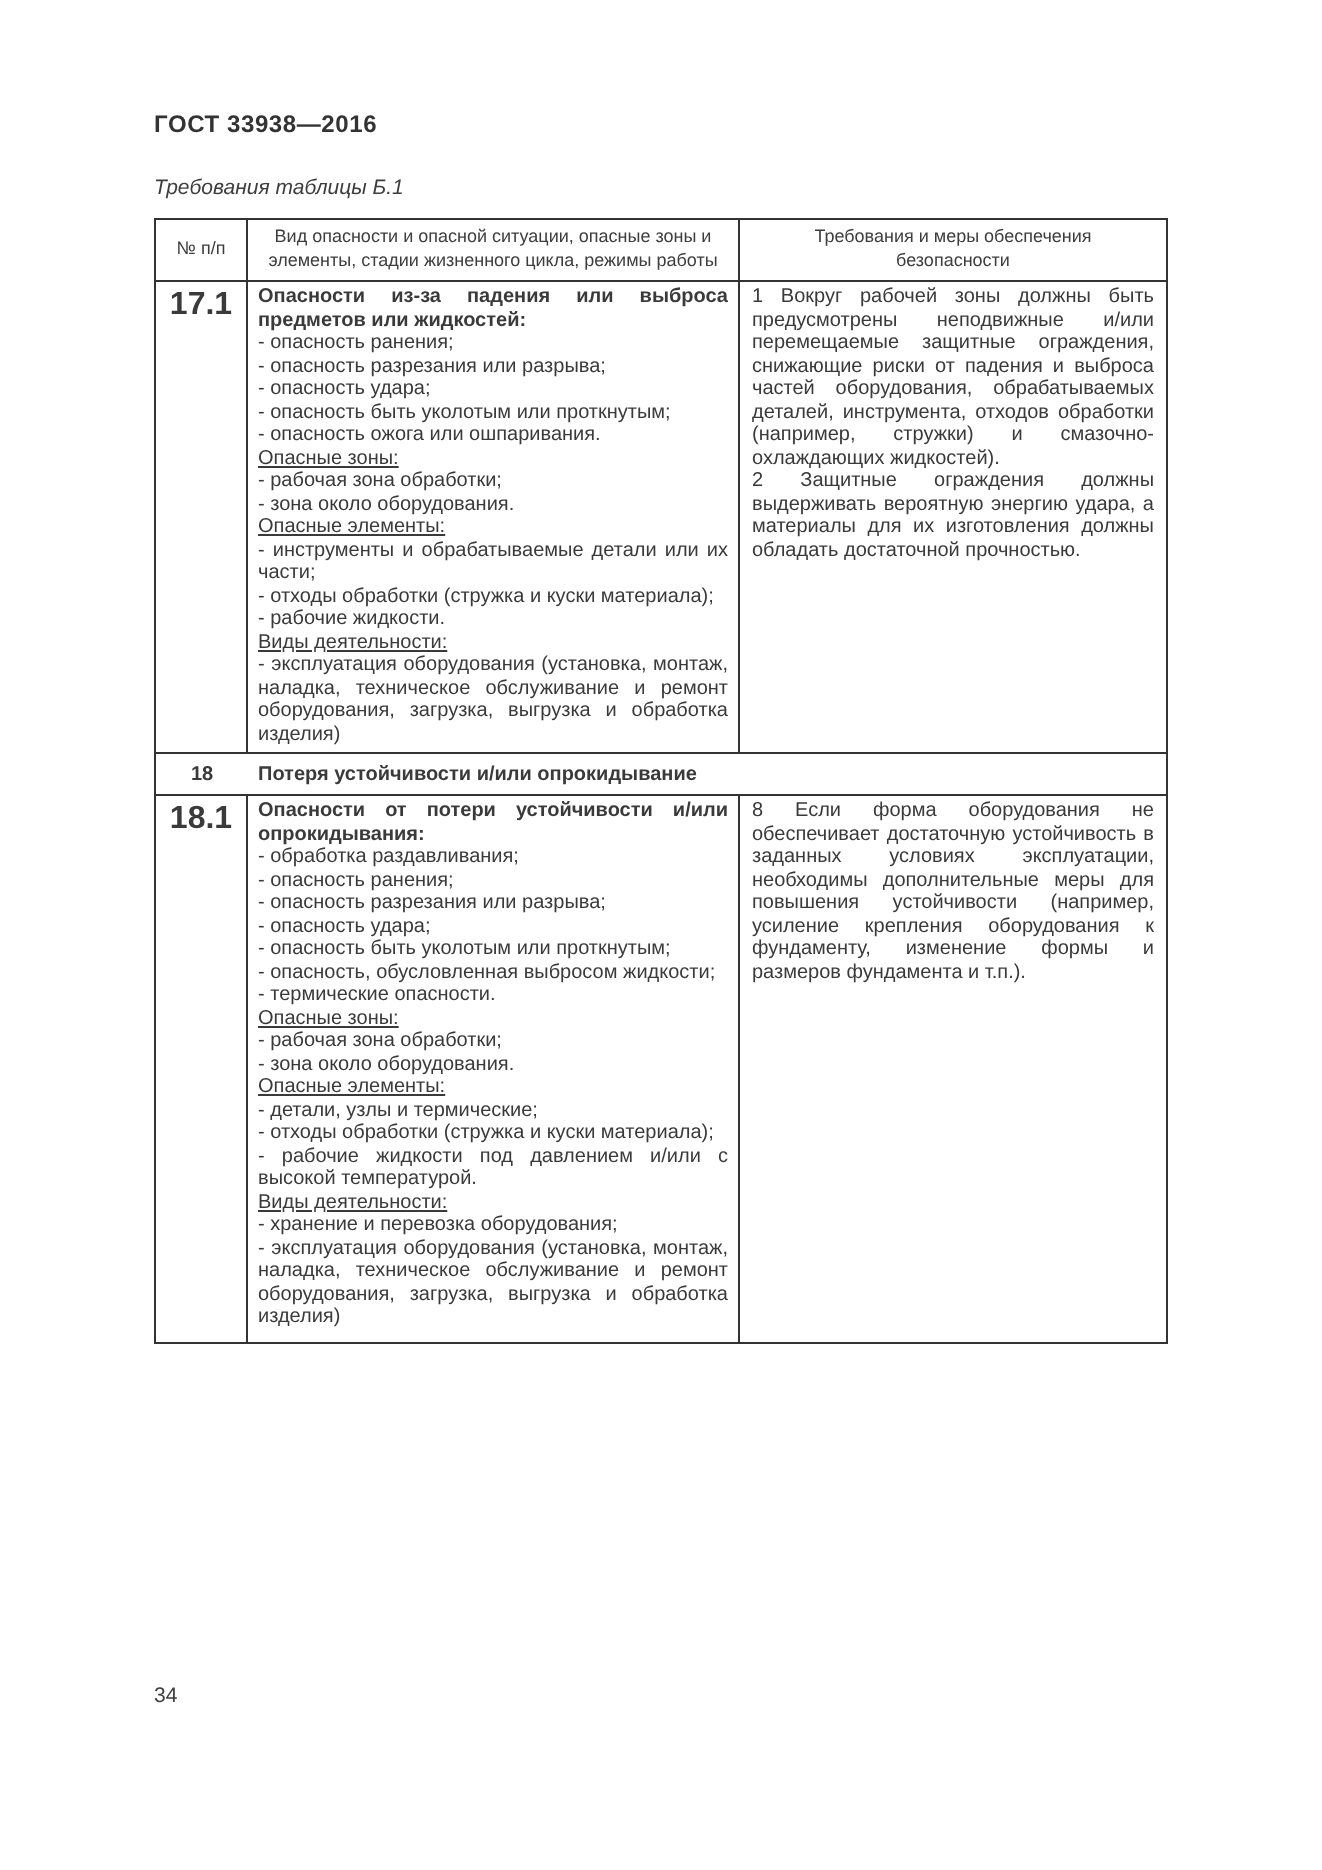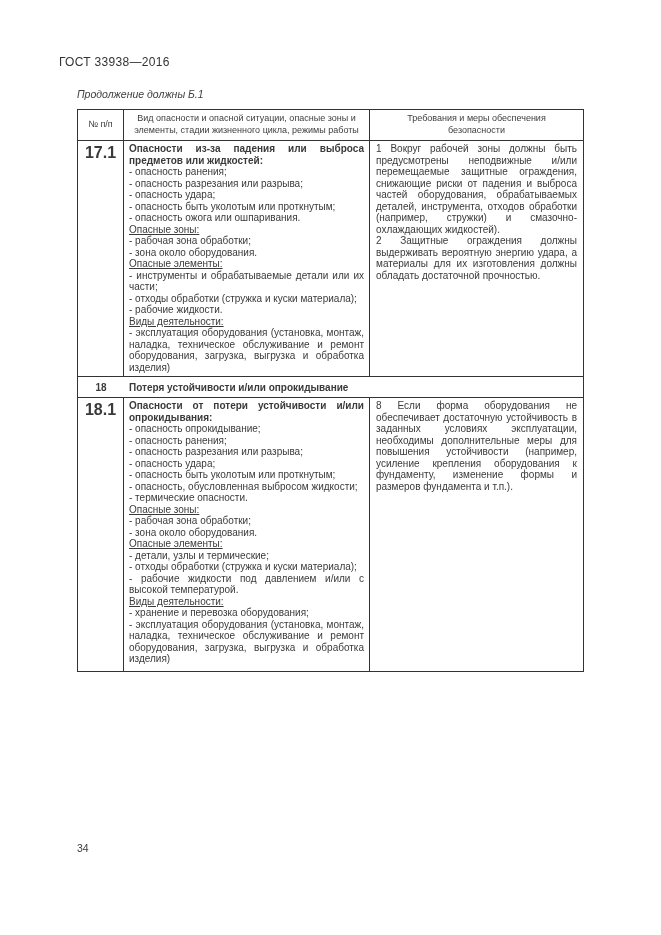--- a/index.html
+++ b/index.html
@@ -11,24 +11,24 @@
     position: relative;
     width: 661px;
     height: 935px;
     background: #ffffff;
     font-family: "Liberation Sans", sans-serif;
     color: #3a3a3a;
     overflow: hidden;
   }
   .doc-number {
     position: absolute;
-    left: 59px;
+    left: 77px;
     top: 55px;
     font-size: 12px;
-    font-weight: normal;
+    font-weight: bold;
     letter-spacing: 0.3px;
     color: #333333;
   }
   .caption {
     position: absolute;
     left: 77px;
     top: 88px;
     font-size: 10.5px;
     font-style: italic;
     color: #3d3d3d;
@@ -114,21 +114,21 @@
     color: #3d3d3d;
   }
 </style>
 </head>
 <body>
 
 <div class="page">
 
   <div class="doc-number">ГОСТ 33938—2016</div>
 
-  <div class="caption">Продолжение должны Б.1</div>
+  <div class="caption">Требования таблицы Б.1</div>
 
   <table class="hazard-table">
     <colgroup>
       <col class="c1">
       <col class="c2">
       <col class="c3">
     </colgroup>
     <thead>
       <tr>
         <th>№ п/п</th>
@@ -166,21 +166,21 @@
             <div class="sec-flex">
               <span class="sec-num">18</span>
               <span class="sec-title">Потеря устойчивости и/или опрокидывание</span>
             </div>
           </td>
         </tr>
         <tr class="detail-row" style="height: 274px;">
           <td class="num-cell">18.1</td>
           <td class="hazard-cell">
             <div class="line-head">Опасности от потери устойчивости и/или опрокидывания:</div>
-            <div class="line-item">- опасность опрокидывание;</div>
+            <div class="line-item">- обработка раздавливания;</div>
             <div class="line-item">- опасность ранения;</div>
             <div class="line-item">- опасность разрезания или разрыва;</div>
             <div class="line-item">- опасность удара;</div>
             <div class="line-item">- опасность быть уколотым или проткнутым;</div>
             <div class="line-item">- опасность, обусловленная выбросом жидкости;</div>
             <div class="line-item">- термические опасности.</div>
             <div class="line-label">Опасные зоны:</div>
             <div class="line-item">- рабочая зона обработки;</div>
             <div class="line-item">- зона около оборудования.</div>
             <div class="line-label">Опасные элементы:</div>

